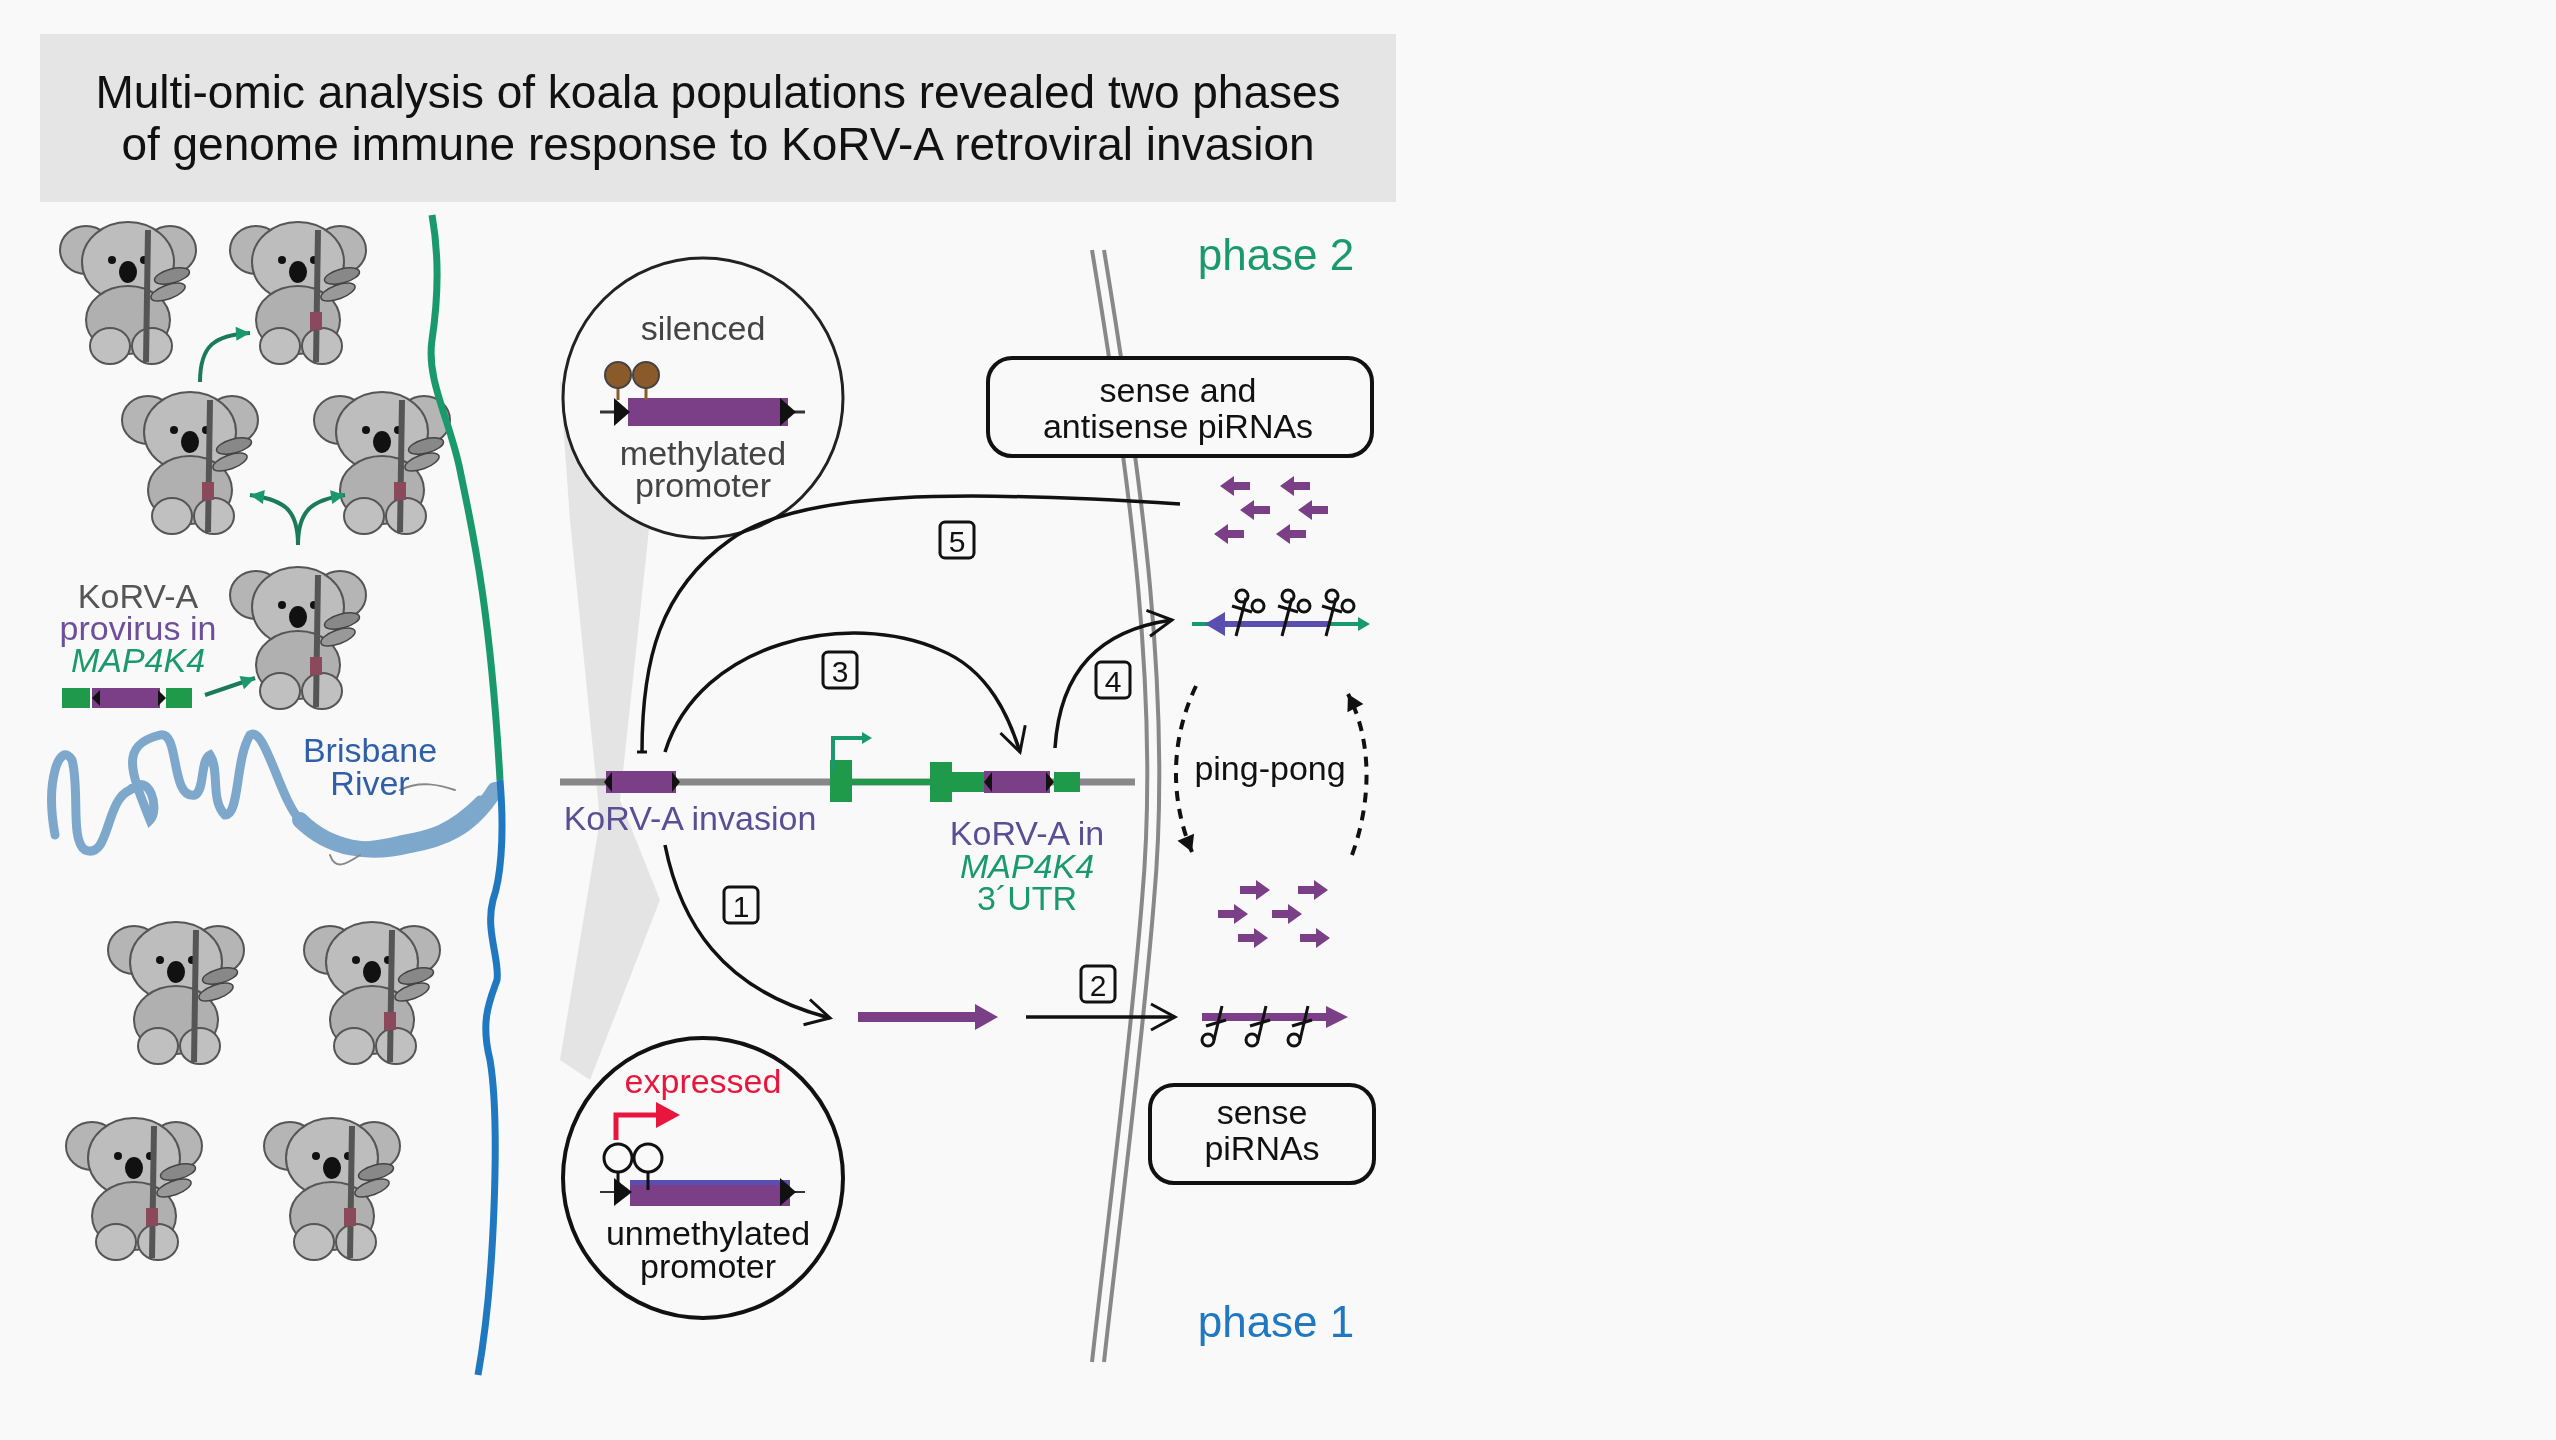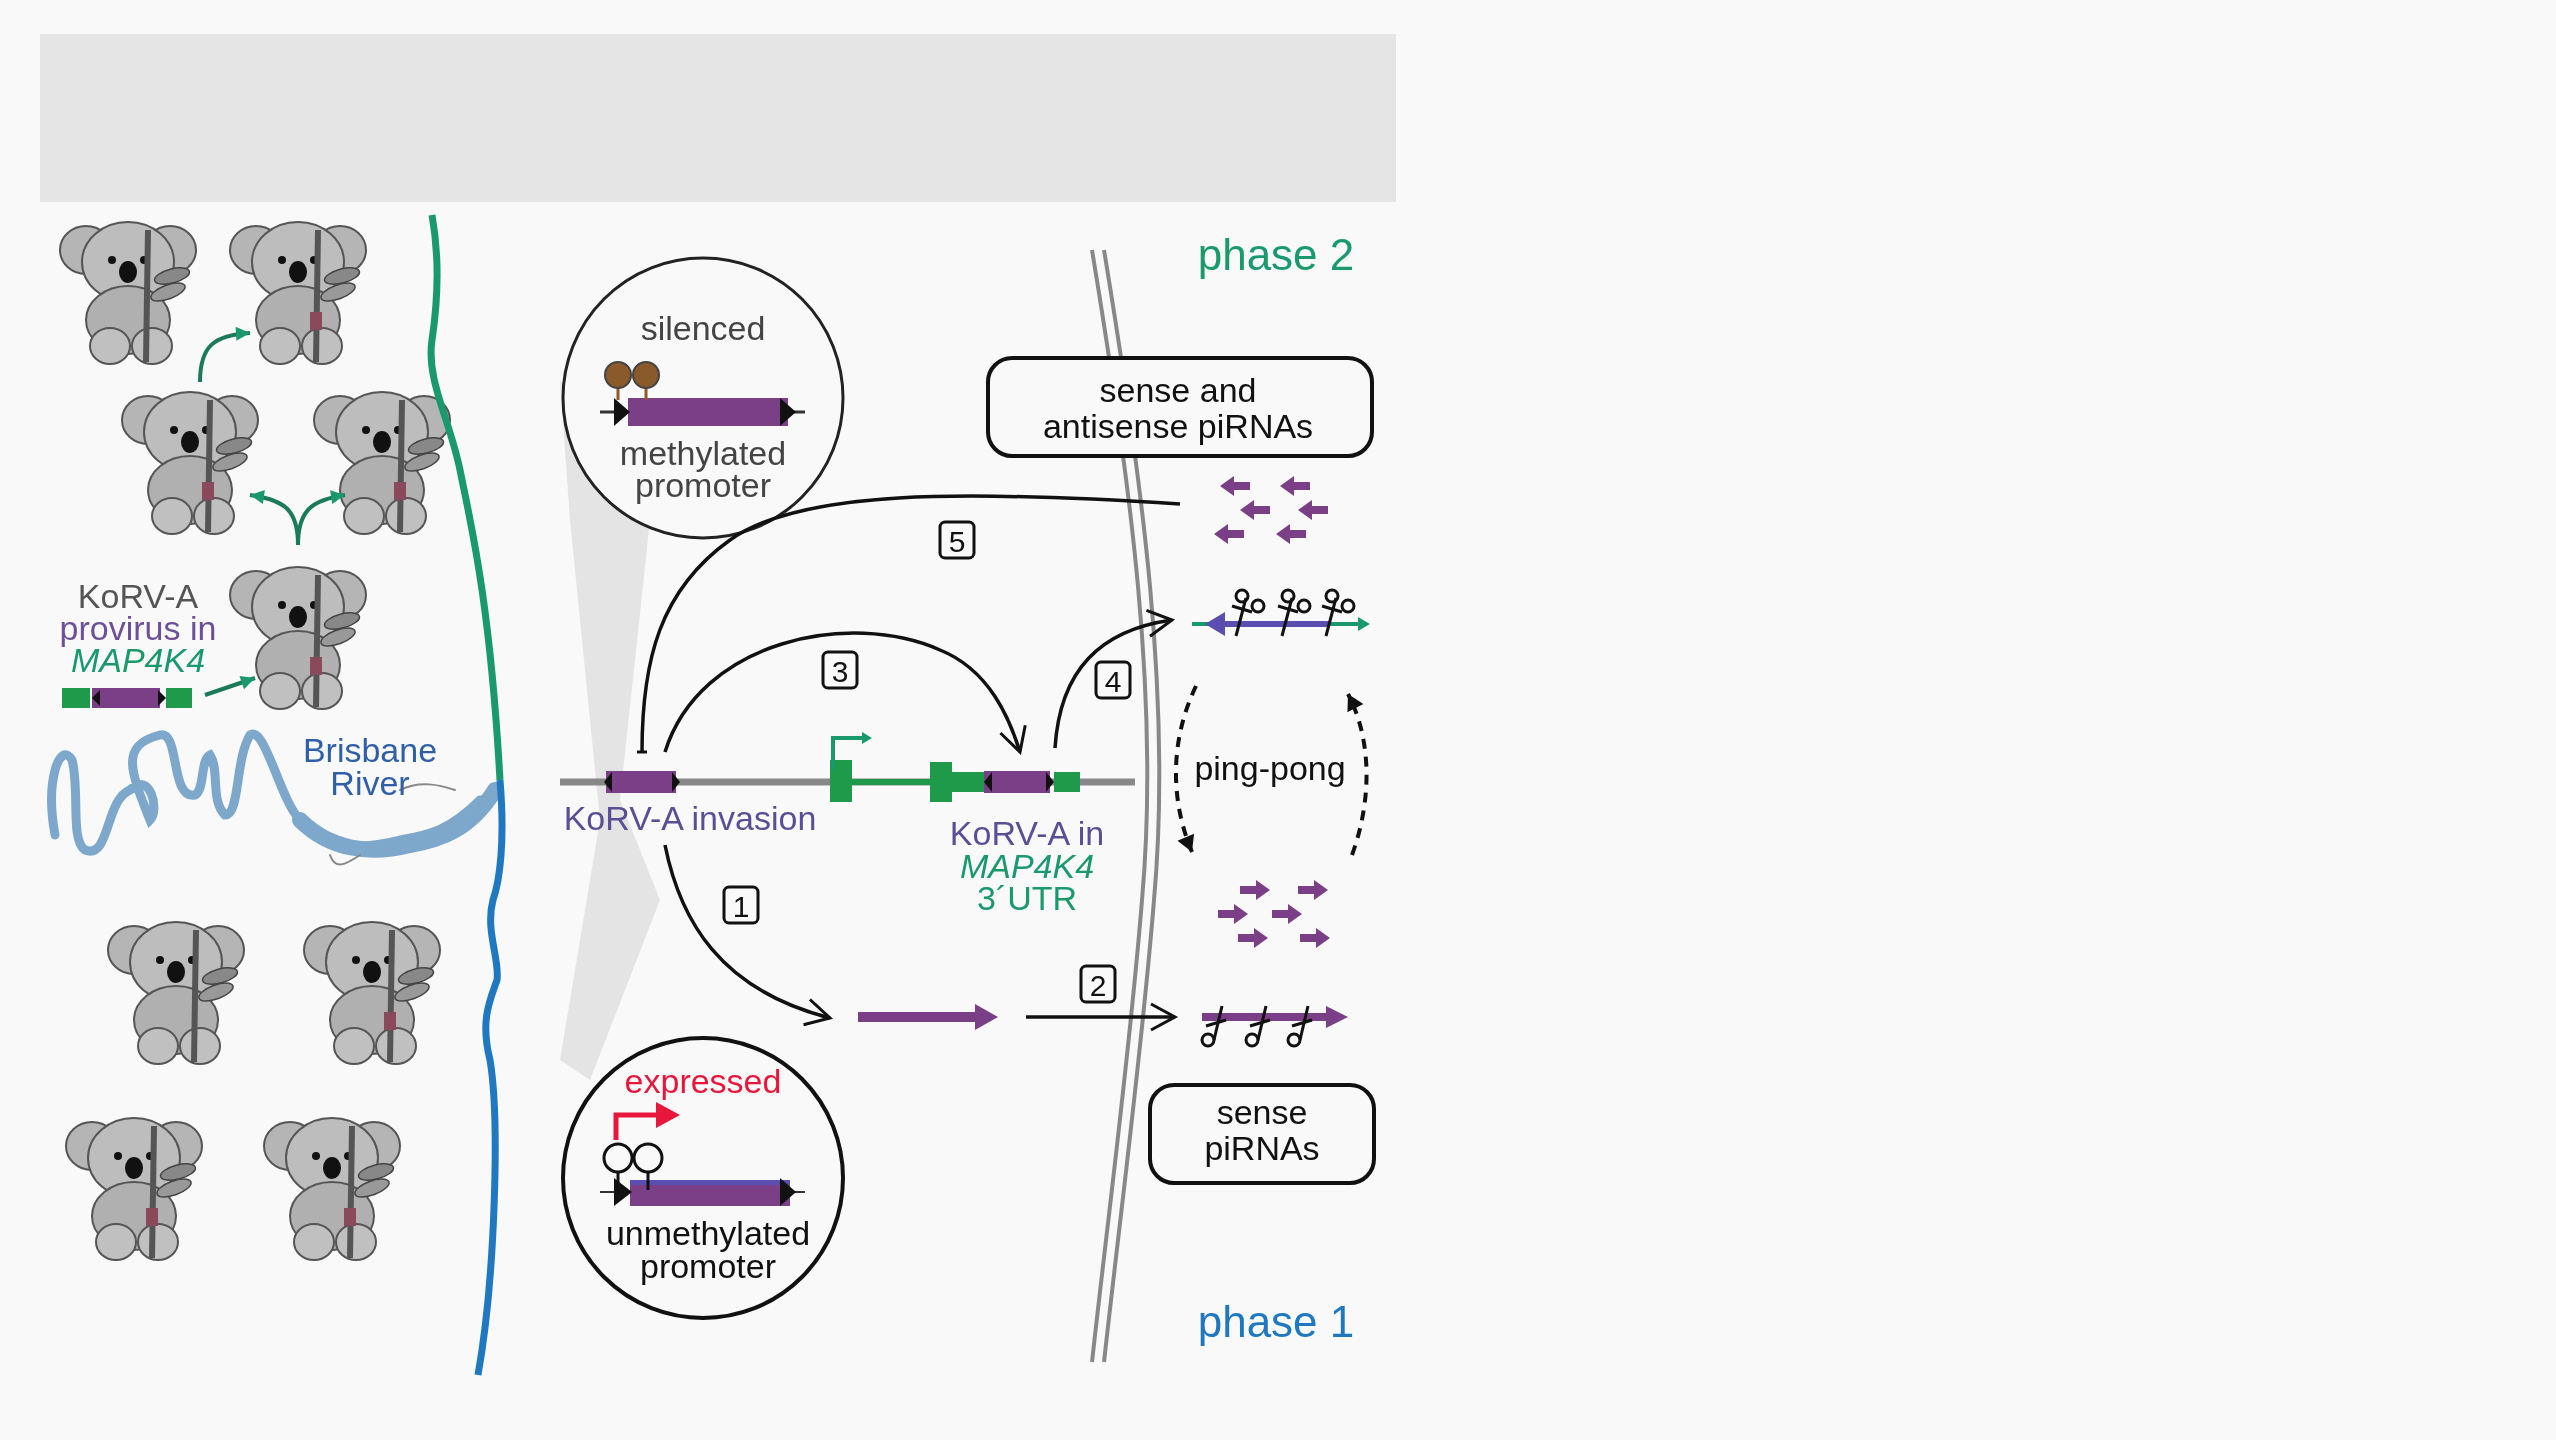--- a/index.html
+++ b/index.html
@@ -6,20 +6,22 @@
   body { width:2556px; height:1440px; overflow:hidden; position:relative; font-family:"Liberation Sans", sans-serif; }
   #title-box { position:absolute; left:40px; top:34px; width:1356px; height:168px; background:#e5e5e5; box-sizing:border-box; display:flex; flex-direction:column; align-items:center; justify-content:center; }
   #title-box .line { font-size:46px; color:#111; line-height:52px; white-space:nowrap; }
   svg { position:absolute; left:0; top:0; }
   .t { font-family:"Liberation Sans", sans-serif; }
 </style>
 </head>
 <body>
 
 <div id="title-box">
+  <div class="line">Multi-omic analysis of koala populations revealed two phases</div>
+  <div class="line">of genome immune response to KoRV-A retroviral invasion</div>
 </div>
 
 <svg width="2556" height="1440" viewBox="0 0 2556 1440">
   <defs>
     <marker id="arrowOpen" markerWidth="14" markerHeight="14" refX="12" refY="7" orient="auto" markerUnits="userSpaceOnUse">
       <path d="M1,1 L12,7 L1,13" fill="none" stroke="#111" stroke-width="2.5"></path>
     </marker>
     <marker id="arrowOpenBig" markerWidth="30" markerHeight="30" refX="26" refY="15" orient="auto" markerUnits="userSpaceOnUse">
       <path d="M2,2 L26,15 L2,28" fill="none" stroke="#111" stroke-width="3"></path>
     </marker>

